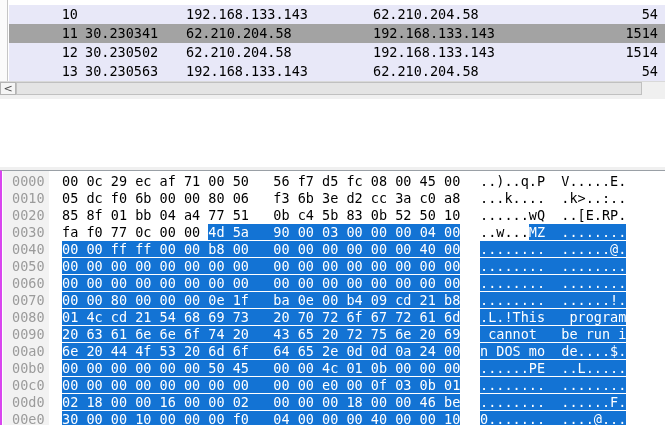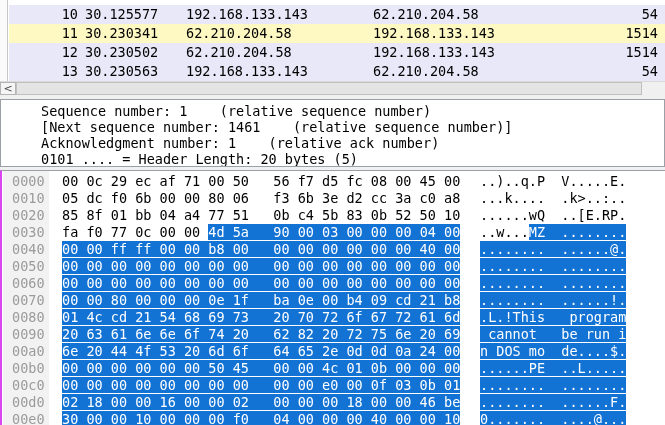--- a/index.html
+++ b/index.html
@@ -7,21 +7,21 @@
     width:665px; height:425px; overflow:hidden; background:#fff;
     font-family:"DejaVu Sans Mono","Liberation Mono",monospace;
   }
   .screen { position:relative; width:665px; height:369px; background:#fff; }
 
   
   .packet-list { position:absolute; top:0; left:0; width:665px; height:81px; background:#fff; overflow:hidden; }
   .pl-margin { position:absolute; left:0; top:0; width:8px; height:81px; background:#fbfbfb; border-right:1px solid #c6c6c6; }
   .pl-row { position:absolute; left:9px; width:656px; height:19px; font-size:13.5px; line-height:19px; color:#000; white-space:pre; }
   .pl-row.lavender { background:#e8e8f8; }
-  .pl-row.selected { background:#fef9c3; }
+  .pl-row.selected { background:#a3a3a3; }
   .pl-cell { position:absolute; top:0; height:19px; }
   .c-no    { left:0;   width:69px; text-align:right; }
   .c-time  { left:76px; }
   .c-src   { left:177px; }
   .c-dst   { left:364px; }
   .c-proto { left:521px;margin-top:16px; }
   .c-len   { left:579px; width:70px; text-align:right; }
 
   
   .hscroll { position:absolute; top:81px; left:0; width:665px; height:14px; background:#f0f0f0; border-top:1px solid #d9d9d9; }
@@ -49,56 +49,50 @@
   .sel { background:#1373d4; color:#fff; }
 </style>
 </head>
 <body>
 
 <div class="screen">
 
   <section class="packet-list">
     <div class="pl-margin"></div>
     <div id="pl-rows">
-        <div class="pl-row lavender" style="top: 5px;"><span class="pl-cell c-no">10</span><span class="pl-cell c-time">30.125577</span><span class="pl-cell c-src">192.168.133.143</span><span class="pl-cell c-dst">62.210.204.58</span><span class="pl-cell c-proto">TCP</span><span class="pl-cell c-len">54</span></div>
+        <div class="pl-row lavender" style="top: 5px;"><span class="pl-cell c-no">10</span><span class="pl-cell c-src">192.168.133.143</span><span class="pl-cell c-dst">62.210.204.58</span><span class="pl-cell c-proto">TCP</span><span class="pl-cell c-len">54</span></div>
         <div class="pl-row selected" style="top: 24px;"><span class="pl-cell c-no">11</span><span class="pl-cell c-time">30.230341</span><span class="pl-cell c-src">62.210.204.58</span><span class="pl-cell c-dst">192.168.133.143</span><span class="pl-cell c-proto">TCP</span><span class="pl-cell c-len">1514</span></div>
         <div class="pl-row lavender" style="top: 43px;"><span class="pl-cell c-no">12</span><span class="pl-cell c-time">30.230502</span><span class="pl-cell c-src">62.210.204.58</span><span class="pl-cell c-dst">192.168.133.143</span><span class="pl-cell c-proto">SSLv2</span><span class="pl-cell c-len">1514</span></div>
         <div class="pl-row lavender" style="top: 62px;"><span class="pl-cell c-no">13</span><span class="pl-cell c-time">30.230563</span><span class="pl-cell c-src">192.168.133.143</span><span class="pl-cell c-dst">62.210.204.58</span><span class="pl-cell c-proto">TCP</span><span class="pl-cell c-len">54</span></div>
       </div>
   </section>
 
   <div class="hscroll">
     <div class="hs-btn">&lt;</div>
     <div class="hs-thumb"></div>
   </div>
 
   <div class="splitter-1"></div>
 
-  <section class="details" id="det-pane">
-      <div class="det-line">Sequence number: 1    (relative sequence number)</div>
-      <div class="det-line">[Next sequence number: 1461    (relative sequence number)]</div>
-      <div class="det-line">Acknowledgment number: 1    (relative ack number)</div>
-      <div class="det-line">0101 .... = Header Length: 20 bytes (5)</div>
-    </section>
 
   <div class="splitter-2"></div>
 
   <section class="hexpane">
     <div class="hex-gutter"></div>
     <div id="hex-rows">
         <div class="hex-row" style="top: 2px;"><span class="off">0000</span><span class="hx"><span>00 0c 29 ec af 71 00 50   56 f7 d5 fc 08 00 45 00</span></span><span class="asc"><span>..)..q.P  V.....E.</span></span></div>
         <div class="hex-row" style="top: 19px;"><span class="off">0010</span><span class="hx"><span>05 dc f0 6b 00 00 80 06   f3 6b 3e d2 cc 3a c0 a8</span></span><span class="asc"><span>...k....  .k&gt;..:..</span></span></div>
         <div class="hex-row" style="top: 36px;"><span class="off">0020</span><span class="hx"><span>85 8f 01 bb 04 a4 77 51   0b c4 5b 83 0b 52 50 10</span></span><span class="asc"><span>......wQ  ..[E.RP.</span></span></div>
         <div class="hex-row" style="top: 53px;"><span class="off">0030</span><span class="hx"><span>fa f0 77 0c 00 00 </span><span class="sel">4d 5a   90 00 03 00 00 00 04 00</span></span><span class="asc"><span>..w...</span><span class="sel">MZ  ........</span></span></div>
         <div class="hex-row" style="top: 70px;"><span class="off">0040</span><span class="hx"><span class="sel">00 00 ff ff 00 00 b8 00   00 00 00 00 00 00 40 00</span></span><span class="asc"><span class="sel">........  ......@.</span></span></div>
         <div class="hex-row" style="top: 87px;"><span class="off">0050</span><span class="hx"><span class="sel">00 00 00 00 00 00 00 00   00 00 00 00 00 00 00 00</span></span><span class="asc"><span class="sel">........  ........</span></span></div>
         <div class="hex-row" style="top: 104px;"><span class="off">0060</span><span class="hx"><span class="sel">00 00 00 00 00 00 00 00   00 00 00 00 00 00 00 00</span></span><span class="asc"><span class="sel">........  ........</span></span></div>
         <div class="hex-row" style="top: 121px;"><span class="off">0070</span><span class="hx"><span class="sel">00 00 80 00 00 00 0e 1f   ba 0e 00 b4 09 cd 21 b8</span></span><span class="asc"><span class="sel">........  ......!.</span></span></div>
         <div class="hex-row" style="top: 138px;"><span class="off">0080</span><span class="hx"><span class="sel">01 4c cd 21 54 68 69 73   20 70 72 6f 67 72 61 6d</span></span><span class="asc"><span class="sel">.L.!This   program</span></span></div>
-        <div class="hex-row" style="top: 155px; padding-left: 36px;"><span class="off">0090</span><span class="hx"><span class="sel">20 63 61 6e 6e 6f 74 20   62 82 20 72 75 6e 20 69</span></span><span class="asc"><span class="sel"> cannot   be run i</span></span></div>
+        <div class="hex-row" style="top: 155px; padding-left: 36px;"><span class="off">0090</span><span class="hx"><span class="sel">20 63 61 6e 6e 6f 74 20   43 65 20 72 75 6e 20 69</span></span><span class="asc"><span class="sel"> cannot   be run i</span></span></div>
         <div class="hex-row" style="top: 172px;"><span class="off">00a0</span><span class="hx"><span class="sel">6e 20 44 4f 53 20 6d 6f   64 65 2e 0d 0d 0a 24 00</span></span><span class="asc"><span class="sel">n DOS mo  de....$.</span></span></div>
         <div class="hex-row" style="top: 189px;"><span class="off">00b0</span><span class="hx"><span class="sel">00 00 00 00 00 00 50 45   00 00 4c 01 0b 00 00 00</span></span><span class="asc"><span class="sel">......PE  ..L.....</span></span></div>
         <div class="hex-row" style="top: 206px;"><span class="off">00c0</span><span class="hx"><span class="sel">00 00 00 00 00 00 00 00   00 00 e0 00 0f 03 0b 01</span></span><span class="asc"><span class="sel">........  ........</span></span></div>
         <div class="hex-row" style="top: 223px; text-align: center;"><span class="off">00d0</span><span class="hx"><span class="sel">02 18 00 00 16 00 00 02   00 00 00 18 00 00 46 be</span></span><span class="asc"><span class="sel">........  ......F.</span></span></div>
         <div class="hex-row" style="top: 240px;"><span class="off">00e0</span><span class="hx"><span class="sel">30 00 00 10 00 00 00 f0   04 00 00 00 40 00 00 10</span></span><span class="asc"><span class="sel">0.......  ....@...</span></span></div>
       </div>
   </section>
 
 </div>
 

